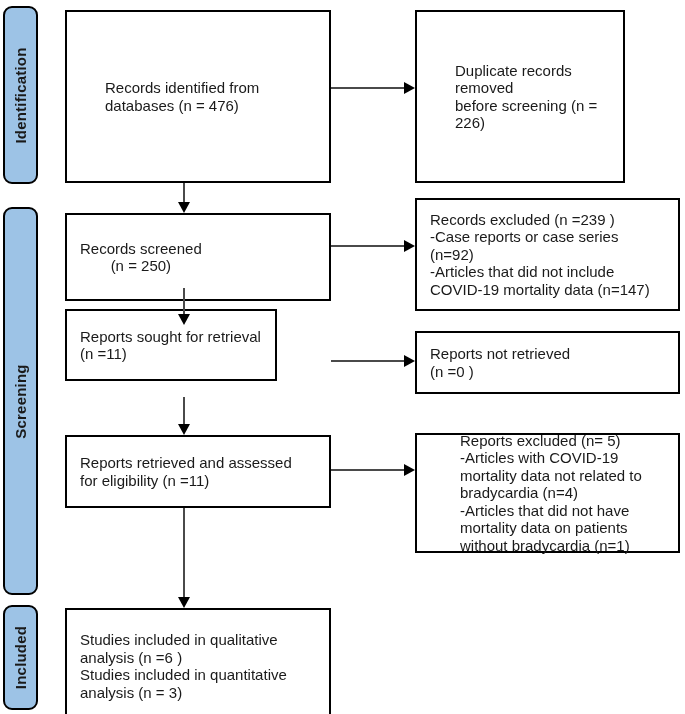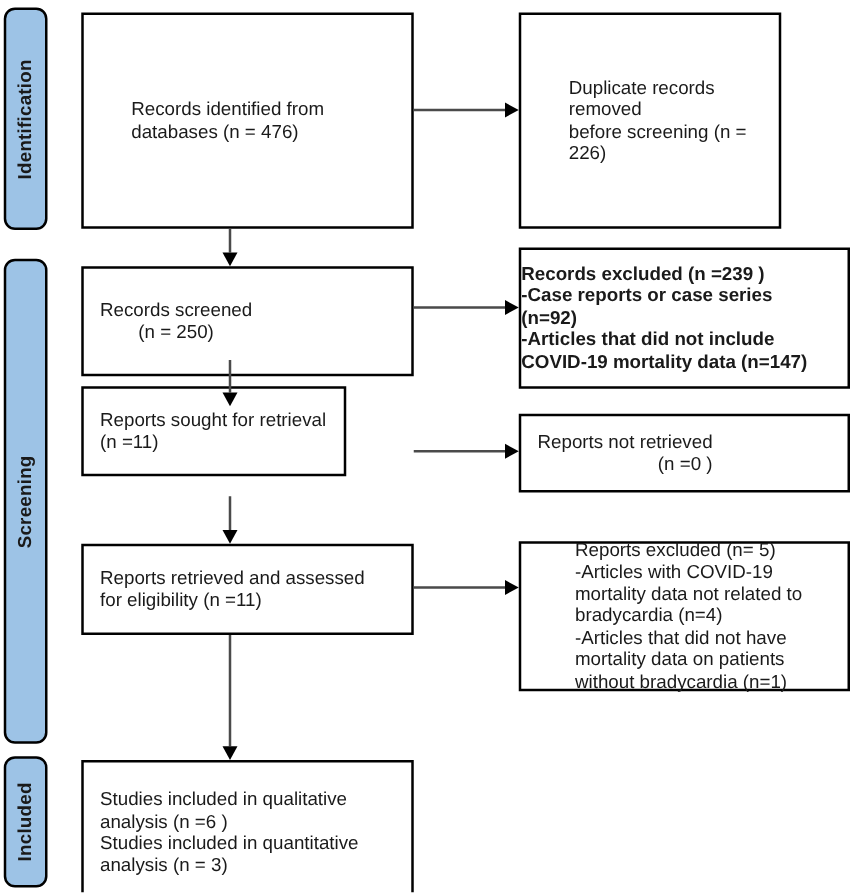--- a/index.html
+++ b/index.html
@@ -118,28 +118,28 @@
 Studies included in quantitative
 analysis (n = 3)</div>
   </div>
 
   <div class="flowbox" style="left:415px;top:10px;width:210px;height:173px;">
     <div class="box-text" style="padding-left:38px;">Duplicate records removed
 before screening (n = 226)</div>
   </div>
 
   <div class="flowbox" style="left:415px;top:198px;width:265px;height:113px;">
-    <div class="box-text" style="font-weight:bold;">Records excluded (n =239 )
+    <div class="box-text" style="padding-left:13px;">Records excluded (n =239 )
 -Case reports or case series
 (n=92)
 -Articles that did not include
 COVID-19 mortality data (n=147)</div>
   </div>
 
-  <div class="flowbox" style="left:415px;top:331px;width:265px;height:63px;text-align:right;">
+  <div class="flowbox" style="left:415px;top:331px;width:265px;height:63px;">
     <div class="box-text" style="padding-left:13px;">Reports not retrieved
 (n =0 )</div>
   </div>
 
   <div class="flowbox" style="left:415px;top:433px;width:265px;height:120px;">
     <div class="box-text" style="padding-left:43px;">Reports excluded (n= 5)
 -Articles with COVID-19
 mortality data not related to
 bradycardia (n=4)
 -Articles that did not have

